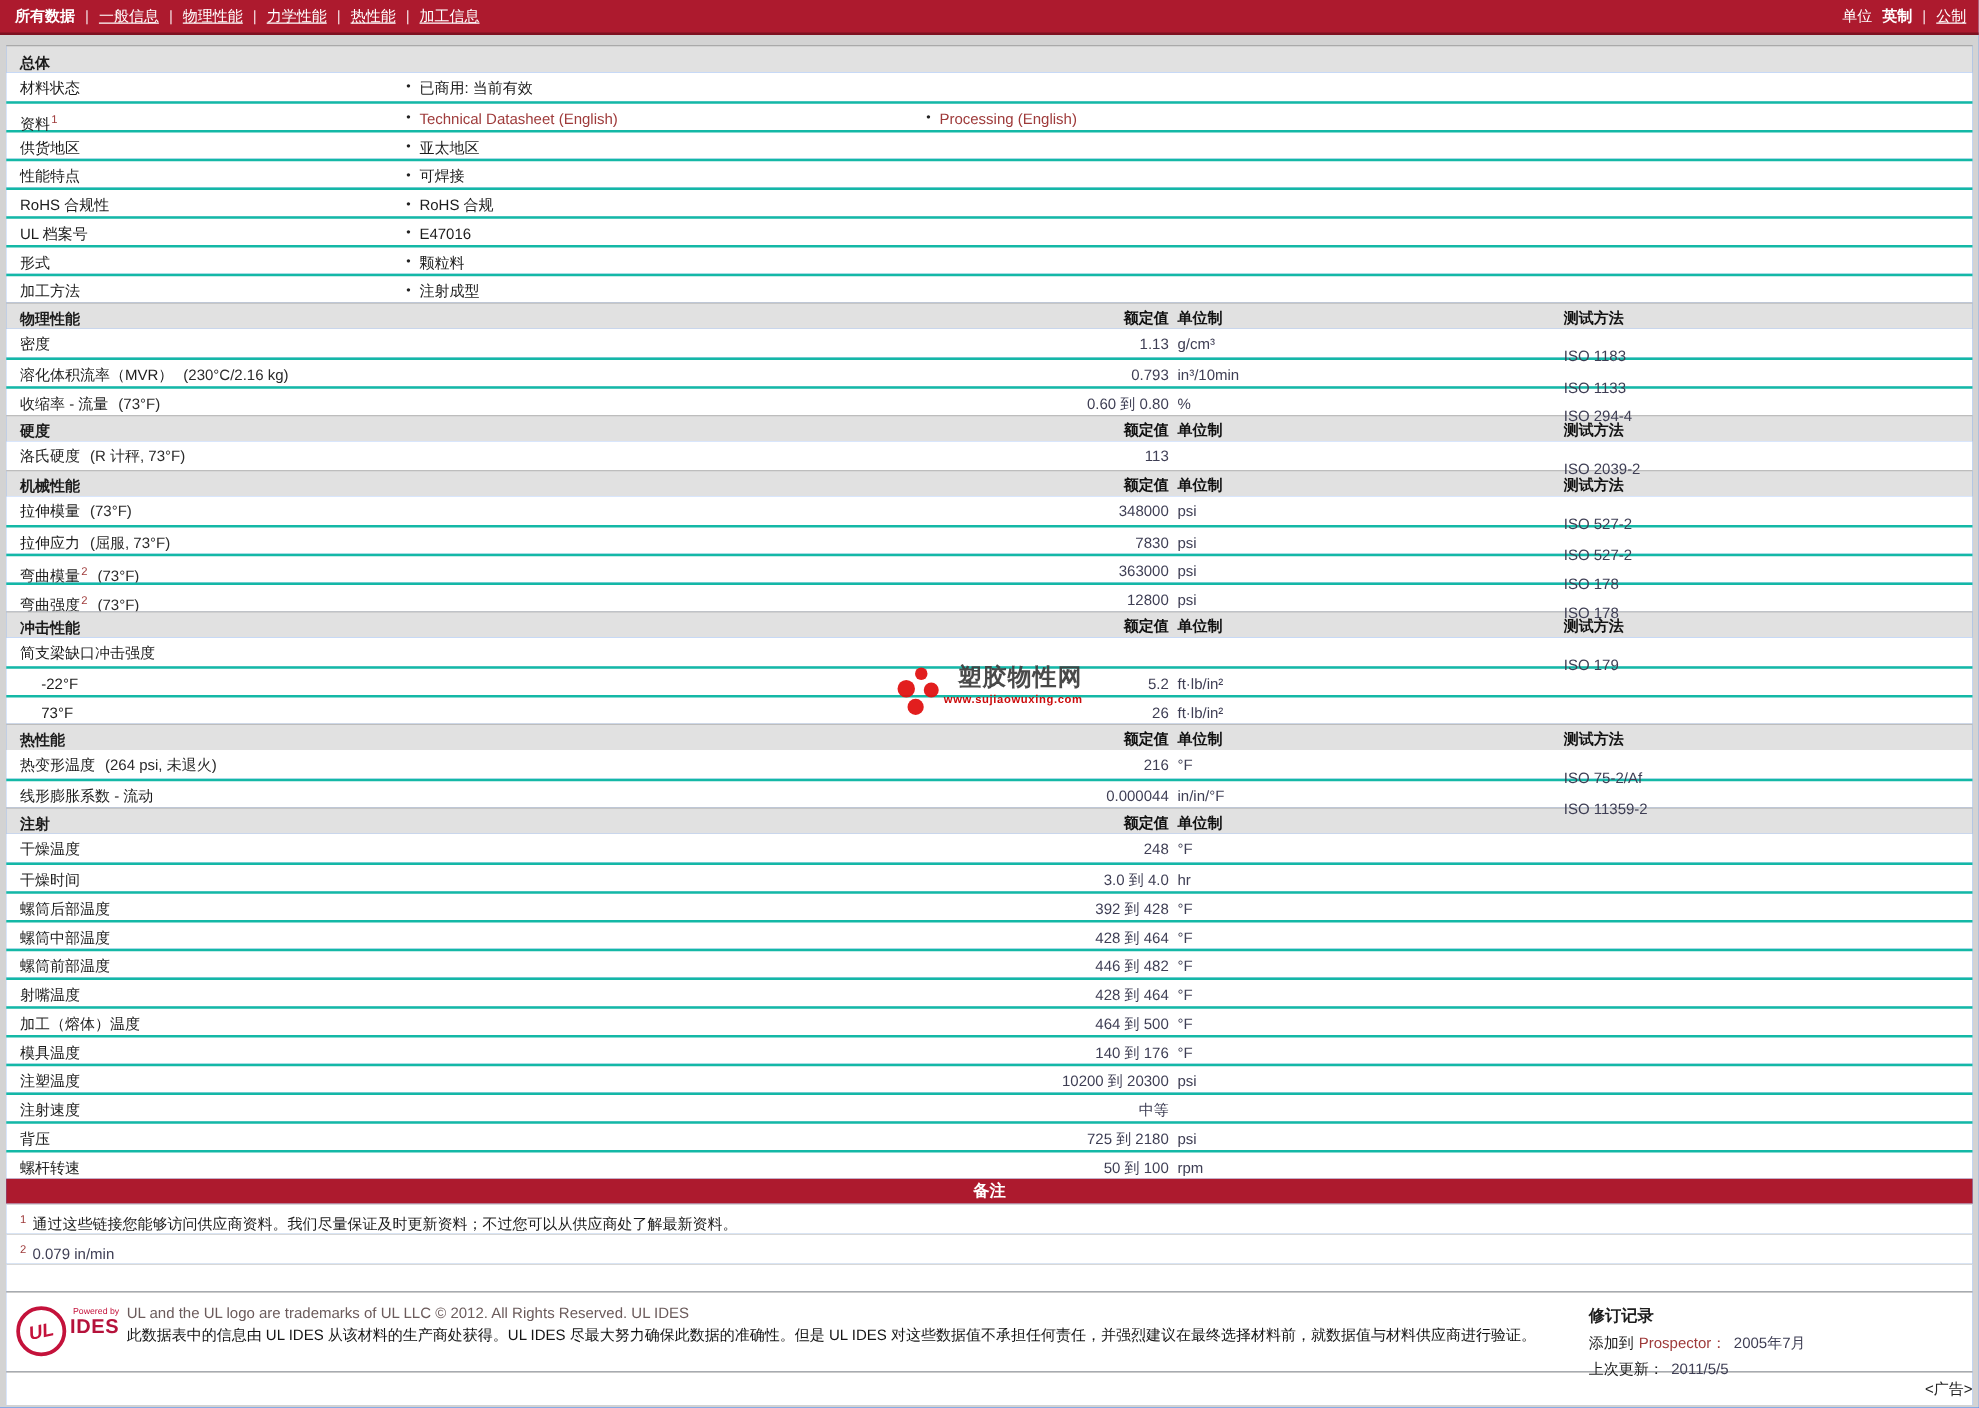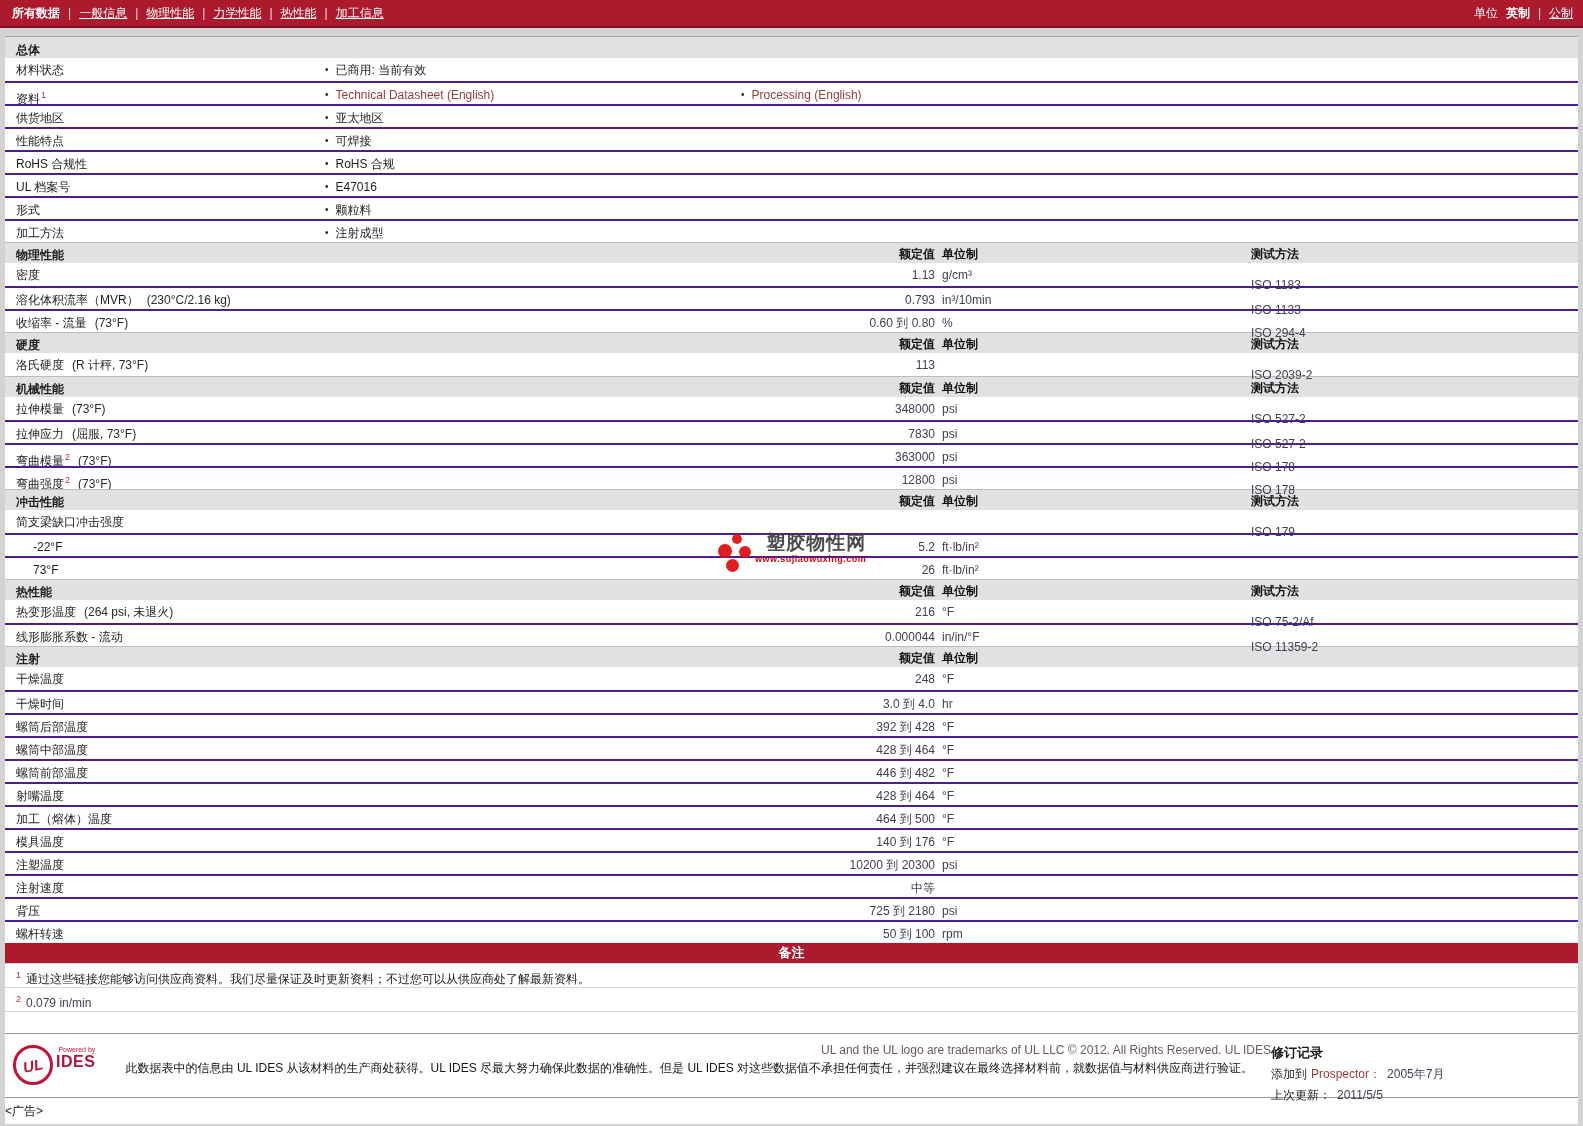--- a/index.html
+++ b/index.html
@@ -21,21 +21,21 @@
   .nav-sep { color:#f3dade; }
   .units-label { color:#fff; }
   .unit-active { font-weight:bold; }
   
   .page { margin:8px 5px 0 5px; background:#3b82f6; }
   .sec {
     background:#e1e1e1; height:21px; line-height:20px; display:flex;
     font-weight:bold; border-top:1px solid #bdbdbd;
   }
   .sec.first { height:22px; line-height:22px; border-top:1px solid #a9a9a9; }
-  .row { display:flex; height:23px; line-height:20px; border-top:2px solid #4c1d95; background:#fff; }
+  .row { display:flex; height:23px; line-height:20px; border-top:2px solid #14b8a6; background:#fff; }
   .cl { flex:0 0 755px; padding-left:11px; padding-top:2px; overflow:hidden; white-space:nowrap; }
   .cl.ind { padding-left:28px; }
   .cv { flex:0 0 175px; text-align:right; padding-top:2px; color:#3e3e54; white-space:nowrap; }
   .cu { flex:0 0 314px; padding-left:7px; padding-top:2px; color:#3e3e54; white-space:nowrap; }
   .ct { flex:1 1 auto; padding-left:2px; padding-top:12px; color:#3e3e54; white-space:nowrap; }
   .sec .cv, .sec .cu, .sec .ct { color:#111; padding-top:1px; }
   .cond { margin-left:8px; color:#2a2a2a; }
   sup.fnote { color:#9e3a3a; font-size:9px; margin-left:1px; }
   
   .gl { flex:0 0 320px; padding-left:11px; padding-top:2px; white-space:nowrap; }
@@ -59,30 +59,30 @@
   }
   .ul-block { flex:0 0 72px; display:flex; align-items:flex-start; padding-top:2px; }
   .ul-circle {
     width:40px; height:40px; border:3px solid #c4123b; border-radius:50%;
     display:flex; align-items:center; justify-content:center; flex:0 0 40px;
   }
   .ul-letters { color:#c4123b; font-weight:bold; font-style:italic; font-size:15px; transform:rotate(-12deg); }
   .ides-block { margin-left:3px; padding-top:1px;text-align:right; }
   .pb { color:#c4123b; font-size:7px; }
   .ides { color:#b5123b; font-weight:bold; font-size:16px; letter-spacing:0.5px; }
-  .disc { flex:1 1 auto; padding-left:6px;text-align:right; }
+  .disc { flex:1 1 auto; padding-left:6px; }
   .tm { color:#6b5b5b; margin-bottom:3px; }
   .cn { color:#141414; line-height:1.4; padding-right:18px; }
   .rev { flex:0 0 295px; padding-top:1px; }
   .rev-t { font-weight:bold; font-size:13px; margin-bottom:4px; }
   .rev-line { margin-bottom:4px; }
   .mar { color:#9e3a3a; margin-left:4px; }
   .val { color:#3e3e54; margin-left:6px; }
   
-  .ad { border-top:1px solid #979797; background:#fff; height:27px; line-height:26px; text-align:left; color:#222; }
+  .ad { border-top:1px solid #979797; background:#fff; height:27px; line-height:26px; text-align:right; color:#222; }
   
   .wm { position:absolute; left:716px; top:532px; display:flex; align-items:flex-start; opacity:0.95; pointer-events:none; }
   .wm-dots { position:relative; width:36px; height:44px; flex:0 0 36px; }
   .wm-dot { position:absolute; background:#e11212; border-radius:50%; }
   .wm-d1 { width:10px; height:10px; left:16px; top:2px; }
   .wm-d2 { width:14px; height:14px; left:2px; top:12px; }
   .wm-d3 { width:12px; height:12px; left:23px; top:14px; }
   .wm-d4 { width:13px; height:13px; left:10px; top:27px; }
   .wm-text { margin-left:3px; }
   .wm-name { color:#404040; font-weight:bold; font-size:19px; letter-spacing:1px; line-height:22px;text-align:right; }

